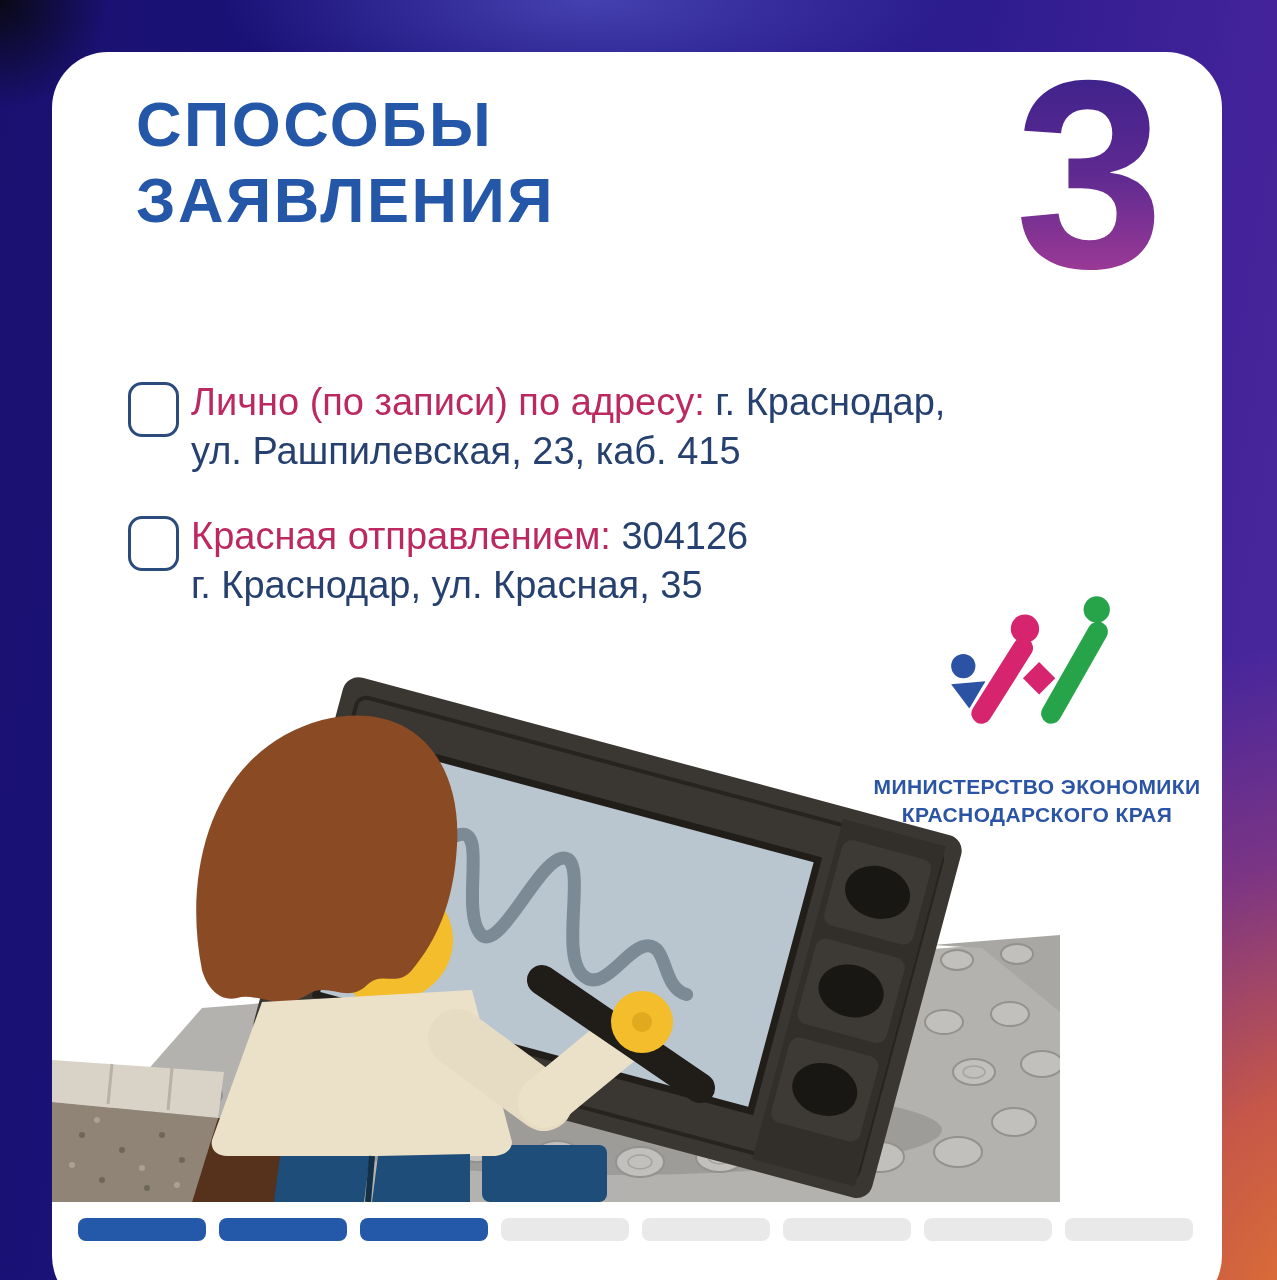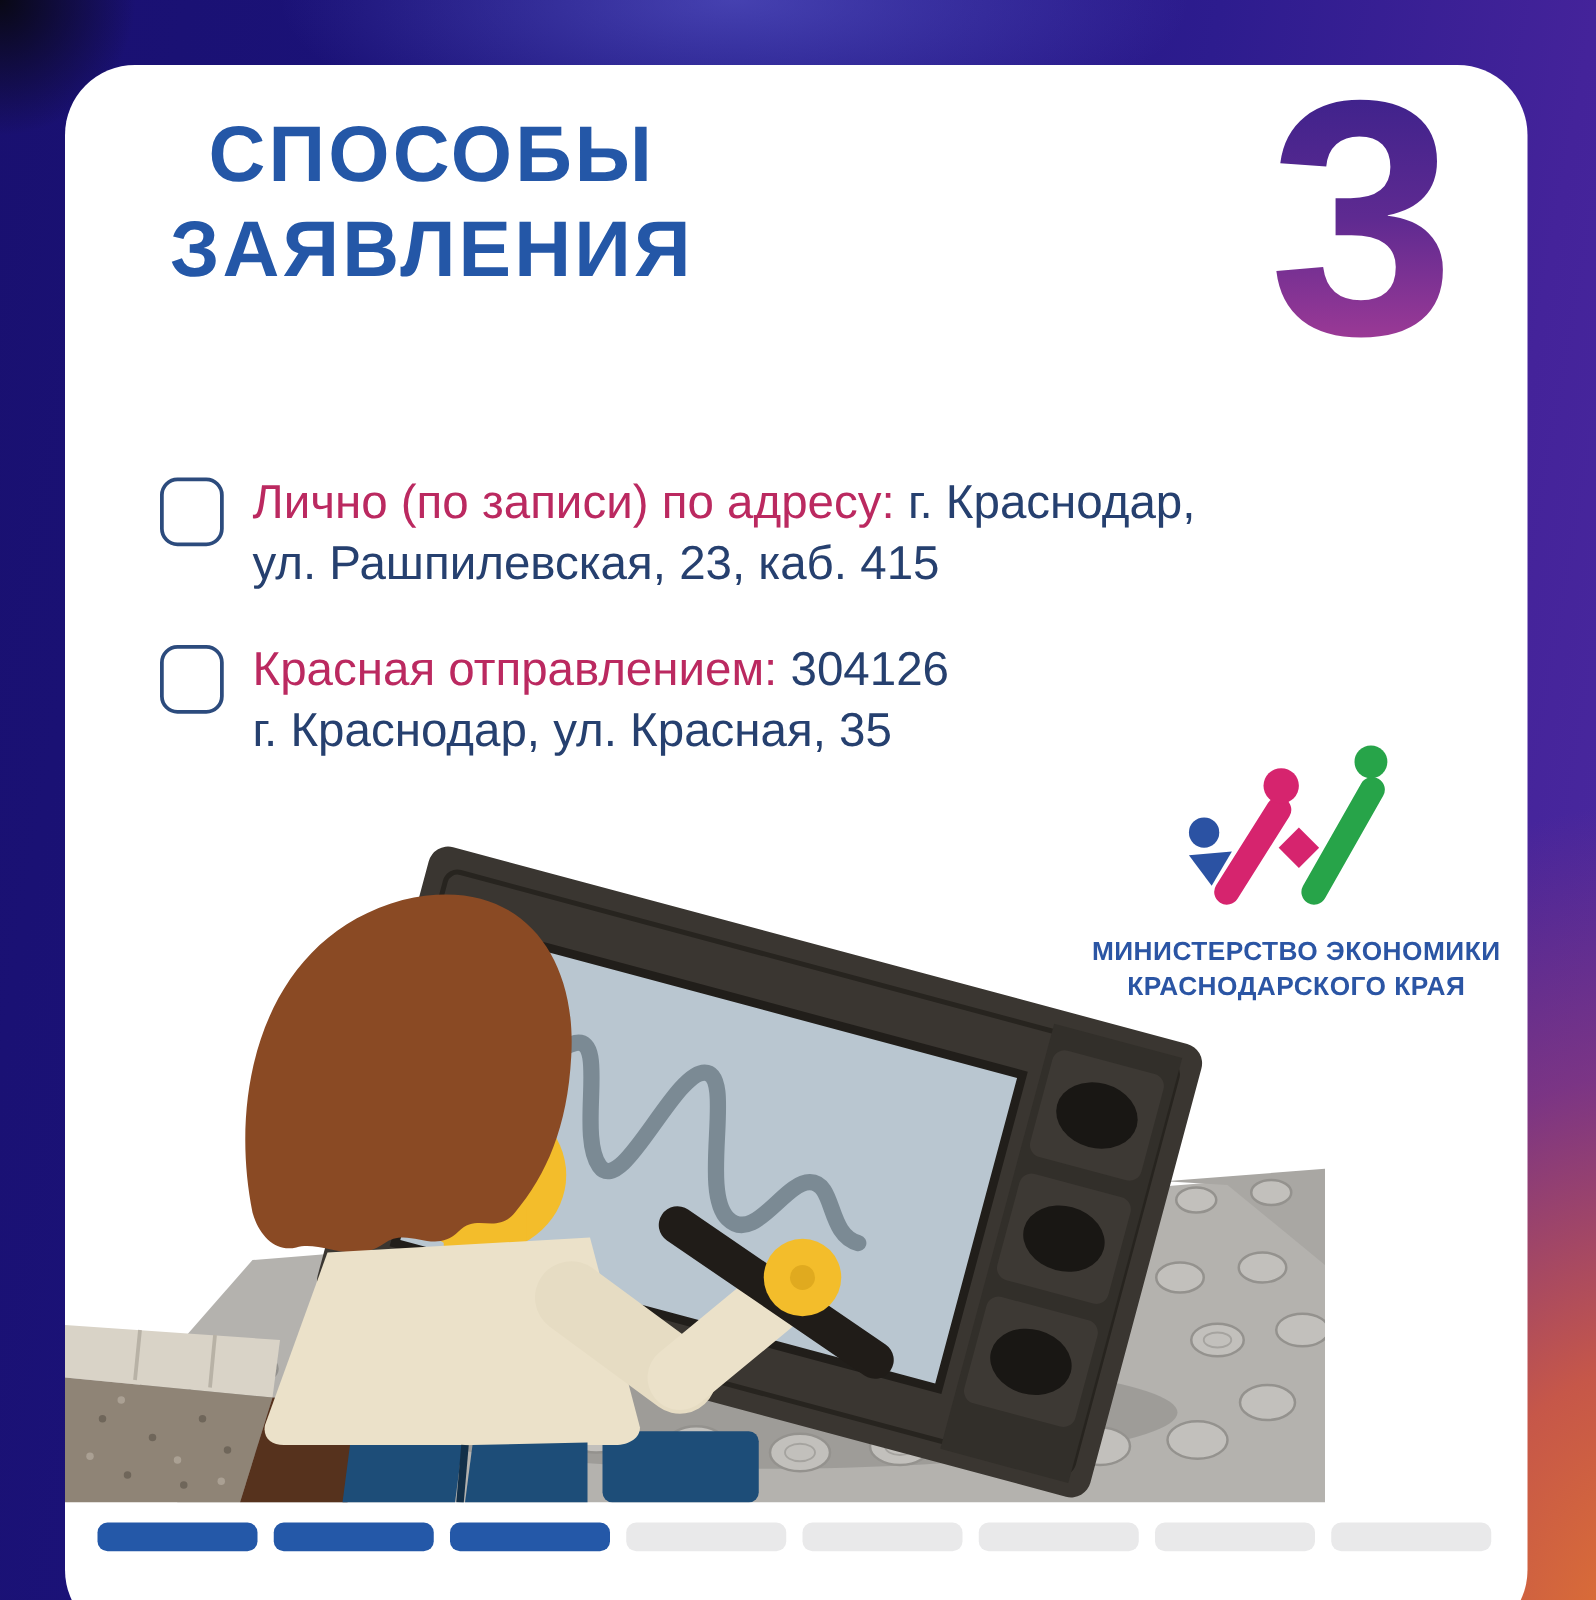--- a/index.html
+++ b/index.html
@@ -12,40 +12,40 @@
       radial-gradient(ellipse 640px 860px at 104% 104%, #e2762f 0%, #c65749 28%, rgba(150,60,120,0.65) 55%, rgba(80,40,140,0) 80%),
       linear-gradient(100deg, #191070 0%, #1d1480 40%, #2d1c8e 65%, #44239a 85%, #4b2a9f 100%);
   }
   .card{
     position:absolute;left:52px;top:52px;width:1170px;height:1260px;
     background:#ffffff;border-radius:56px;overflow:hidden;
   }
   .title{
     position:absolute;left:84px;top:34px;
     color:#2457a7;font-weight:bold;font-size:63px;line-height:76px;
-    letter-spacing:2.5px;text-transform:uppercase;text-align:center;
+    letter-spacing:2.5px;text-transform:uppercase;
   }
   .big-number{
     position:absolute;top:-12px;right:58px;
     font-size:268px;line-height:1;font-weight:bold;
     background:linear-gradient(180deg,#34208a 0%,#5e2a91 50%,#b23f97 100%);
     -webkit-background-clip:text;background-clip:text;color:transparent;
   }
   .method{position:absolute;left:76px;display:flex;align-items:flex-start;}
   .method-1{top:326px}
   .method-2{top:460px}
   .checkbox{
     width:45px;height:49px;border:3.5px solid #2c4b7d;border-radius:14px;
     flex:none;margin-top:4px;background:#fff;
   }
-  .mtext{margin-left:23px;font-size:38px;line-height:49px;color:#26406f;font-weight:500;max-width:930px;}
+  .mtext{margin-left:12px;font-size:38px;line-height:49px;color:#26406f;font-weight:500;max-width:930px;}
   .mlabel{color:#bb2960;}
   .logo-mark{position:absolute;left:886px;top:541px;width:182px;height:132px;}
   .logo-text{
-    position:absolute;left:760px;top:696px;width:450px;text-align:center;
+    position:absolute;left:760px;top:721px;width:450px;text-align:center;
     color:#2b55a4;font-weight:bold;font-size:21px;line-height:28px;letter-spacing:0.4px;
   }
   .photo{position:absolute;left:0;top:588px;width:1008px;height:562px;}
   .progress{position:absolute;left:26px;top:1166px;display:flex;gap:13px;}
   .seg{width:128px;height:23px;border-radius:8px;}
   .seg.on{background:#2458a8;}
   .seg.off{background:#e9e9ea;}
 </style>
 </head>
 <body>

